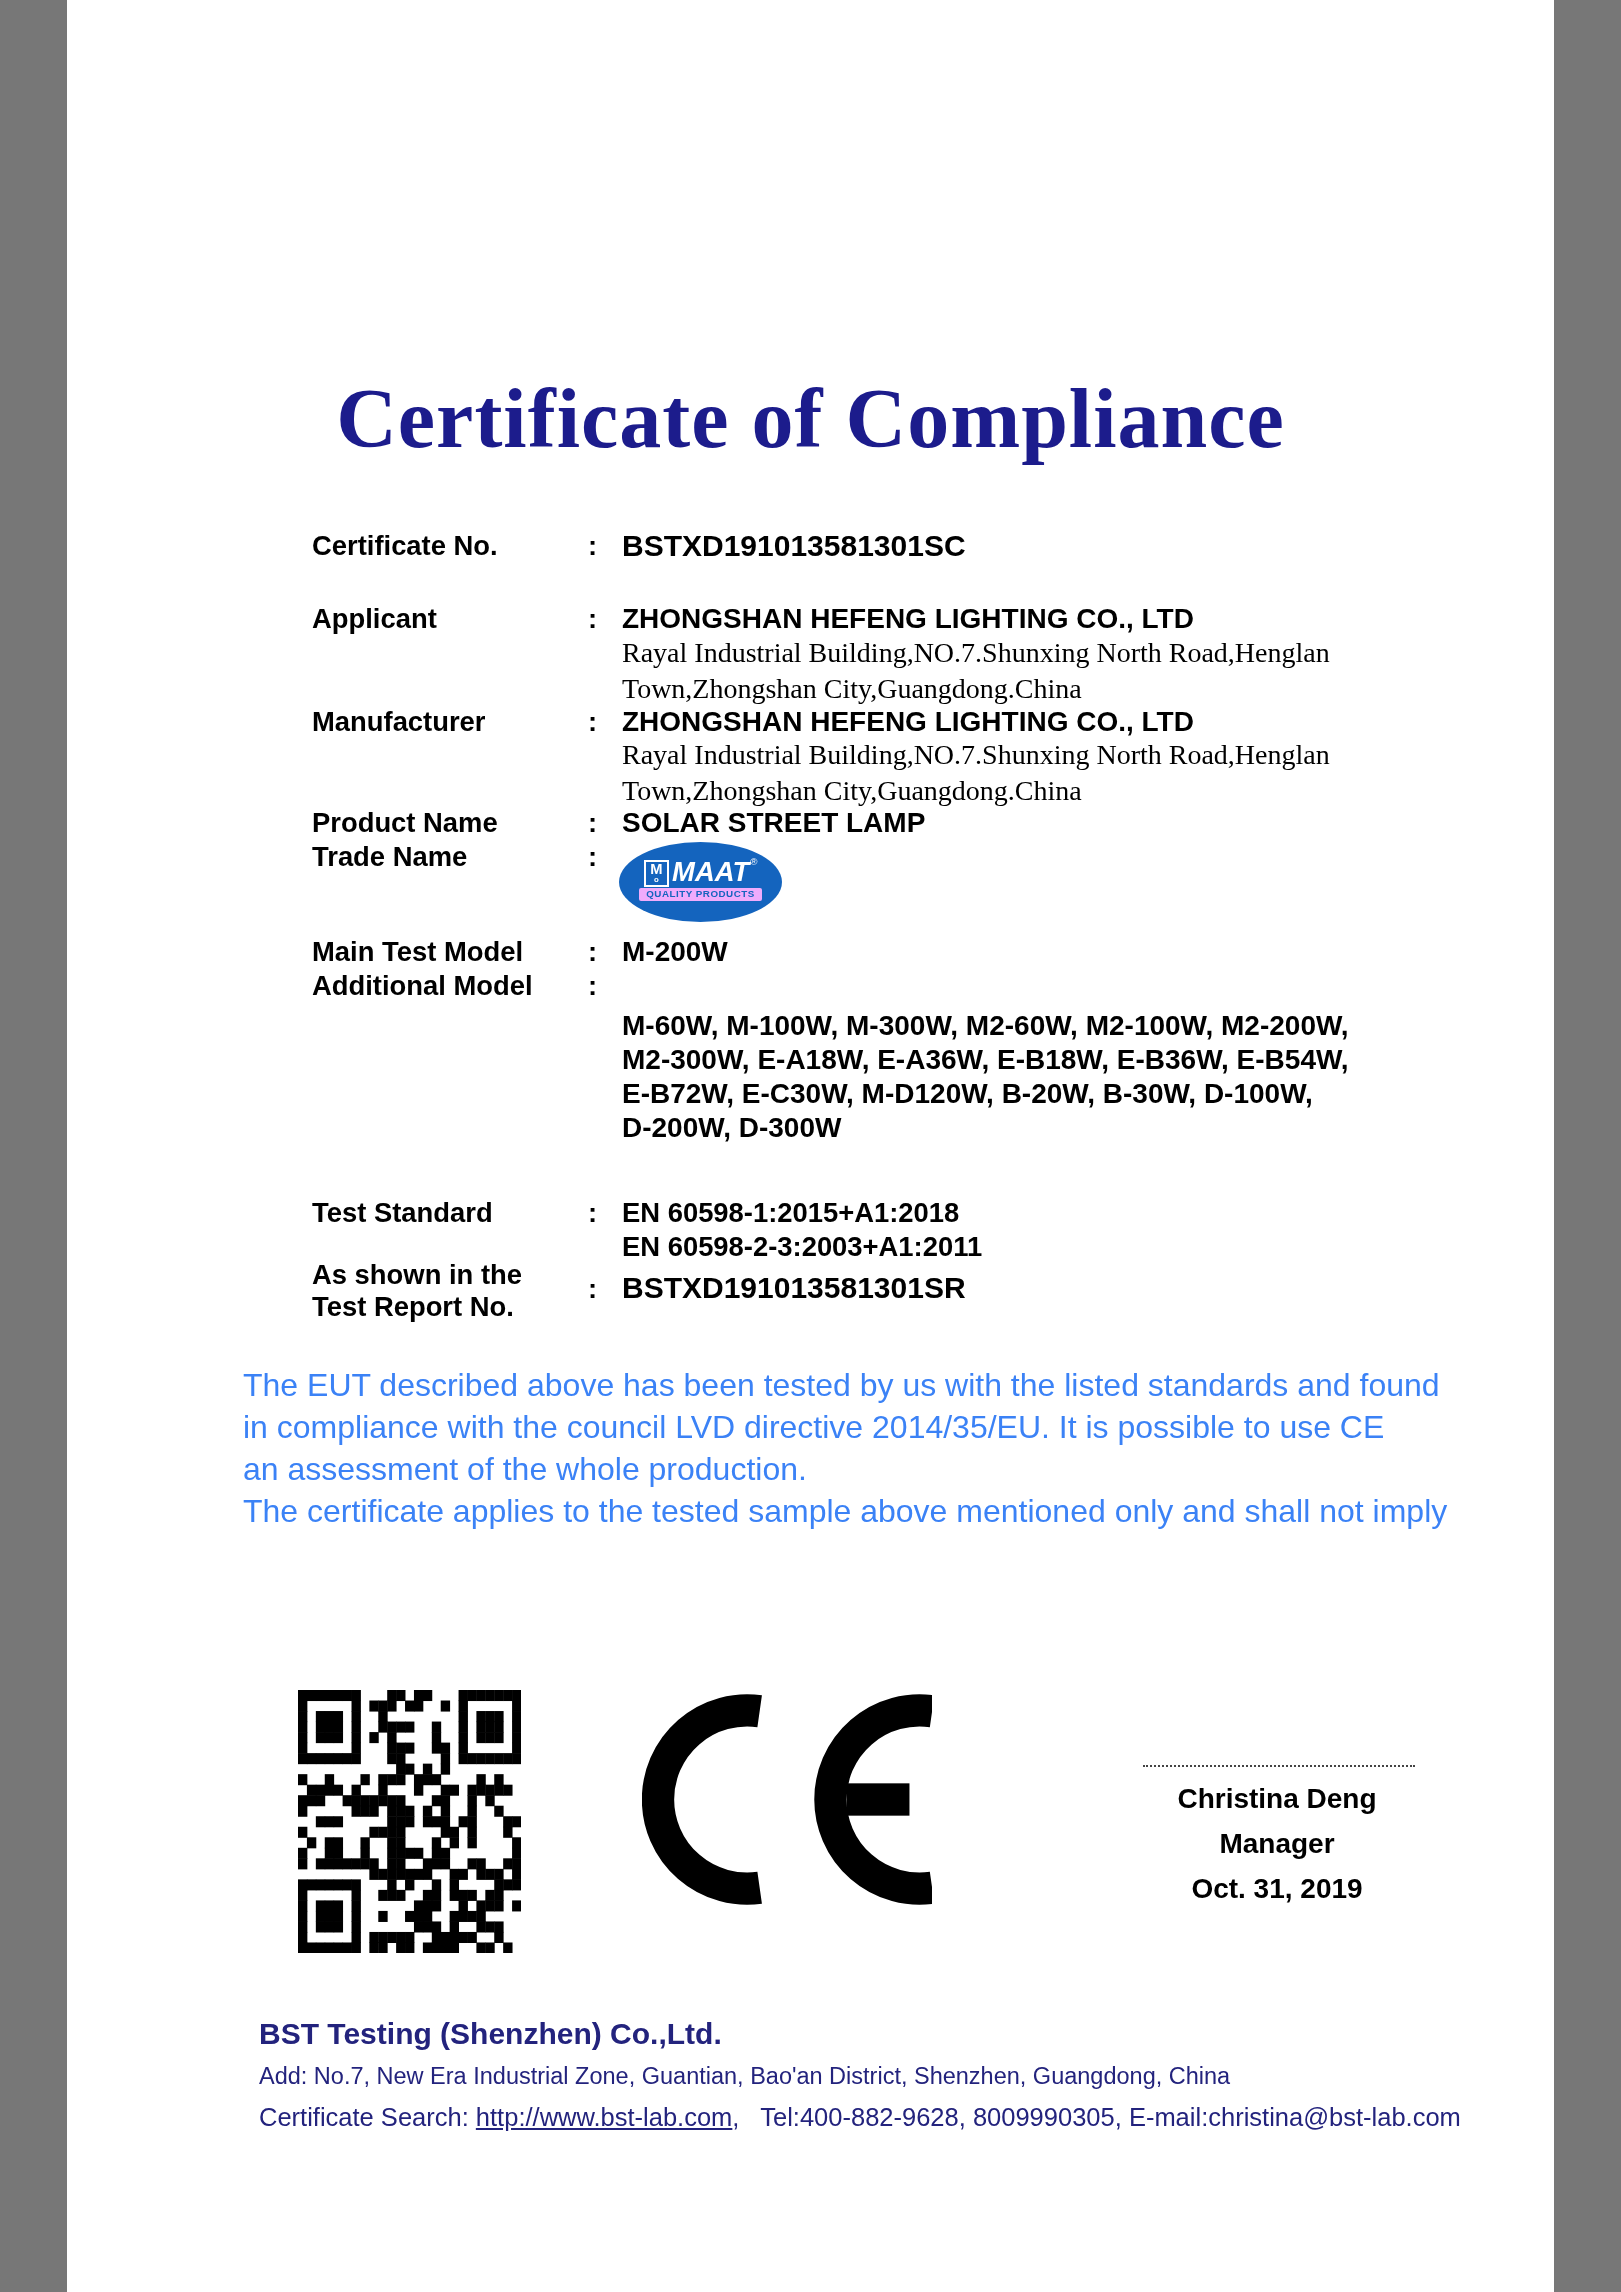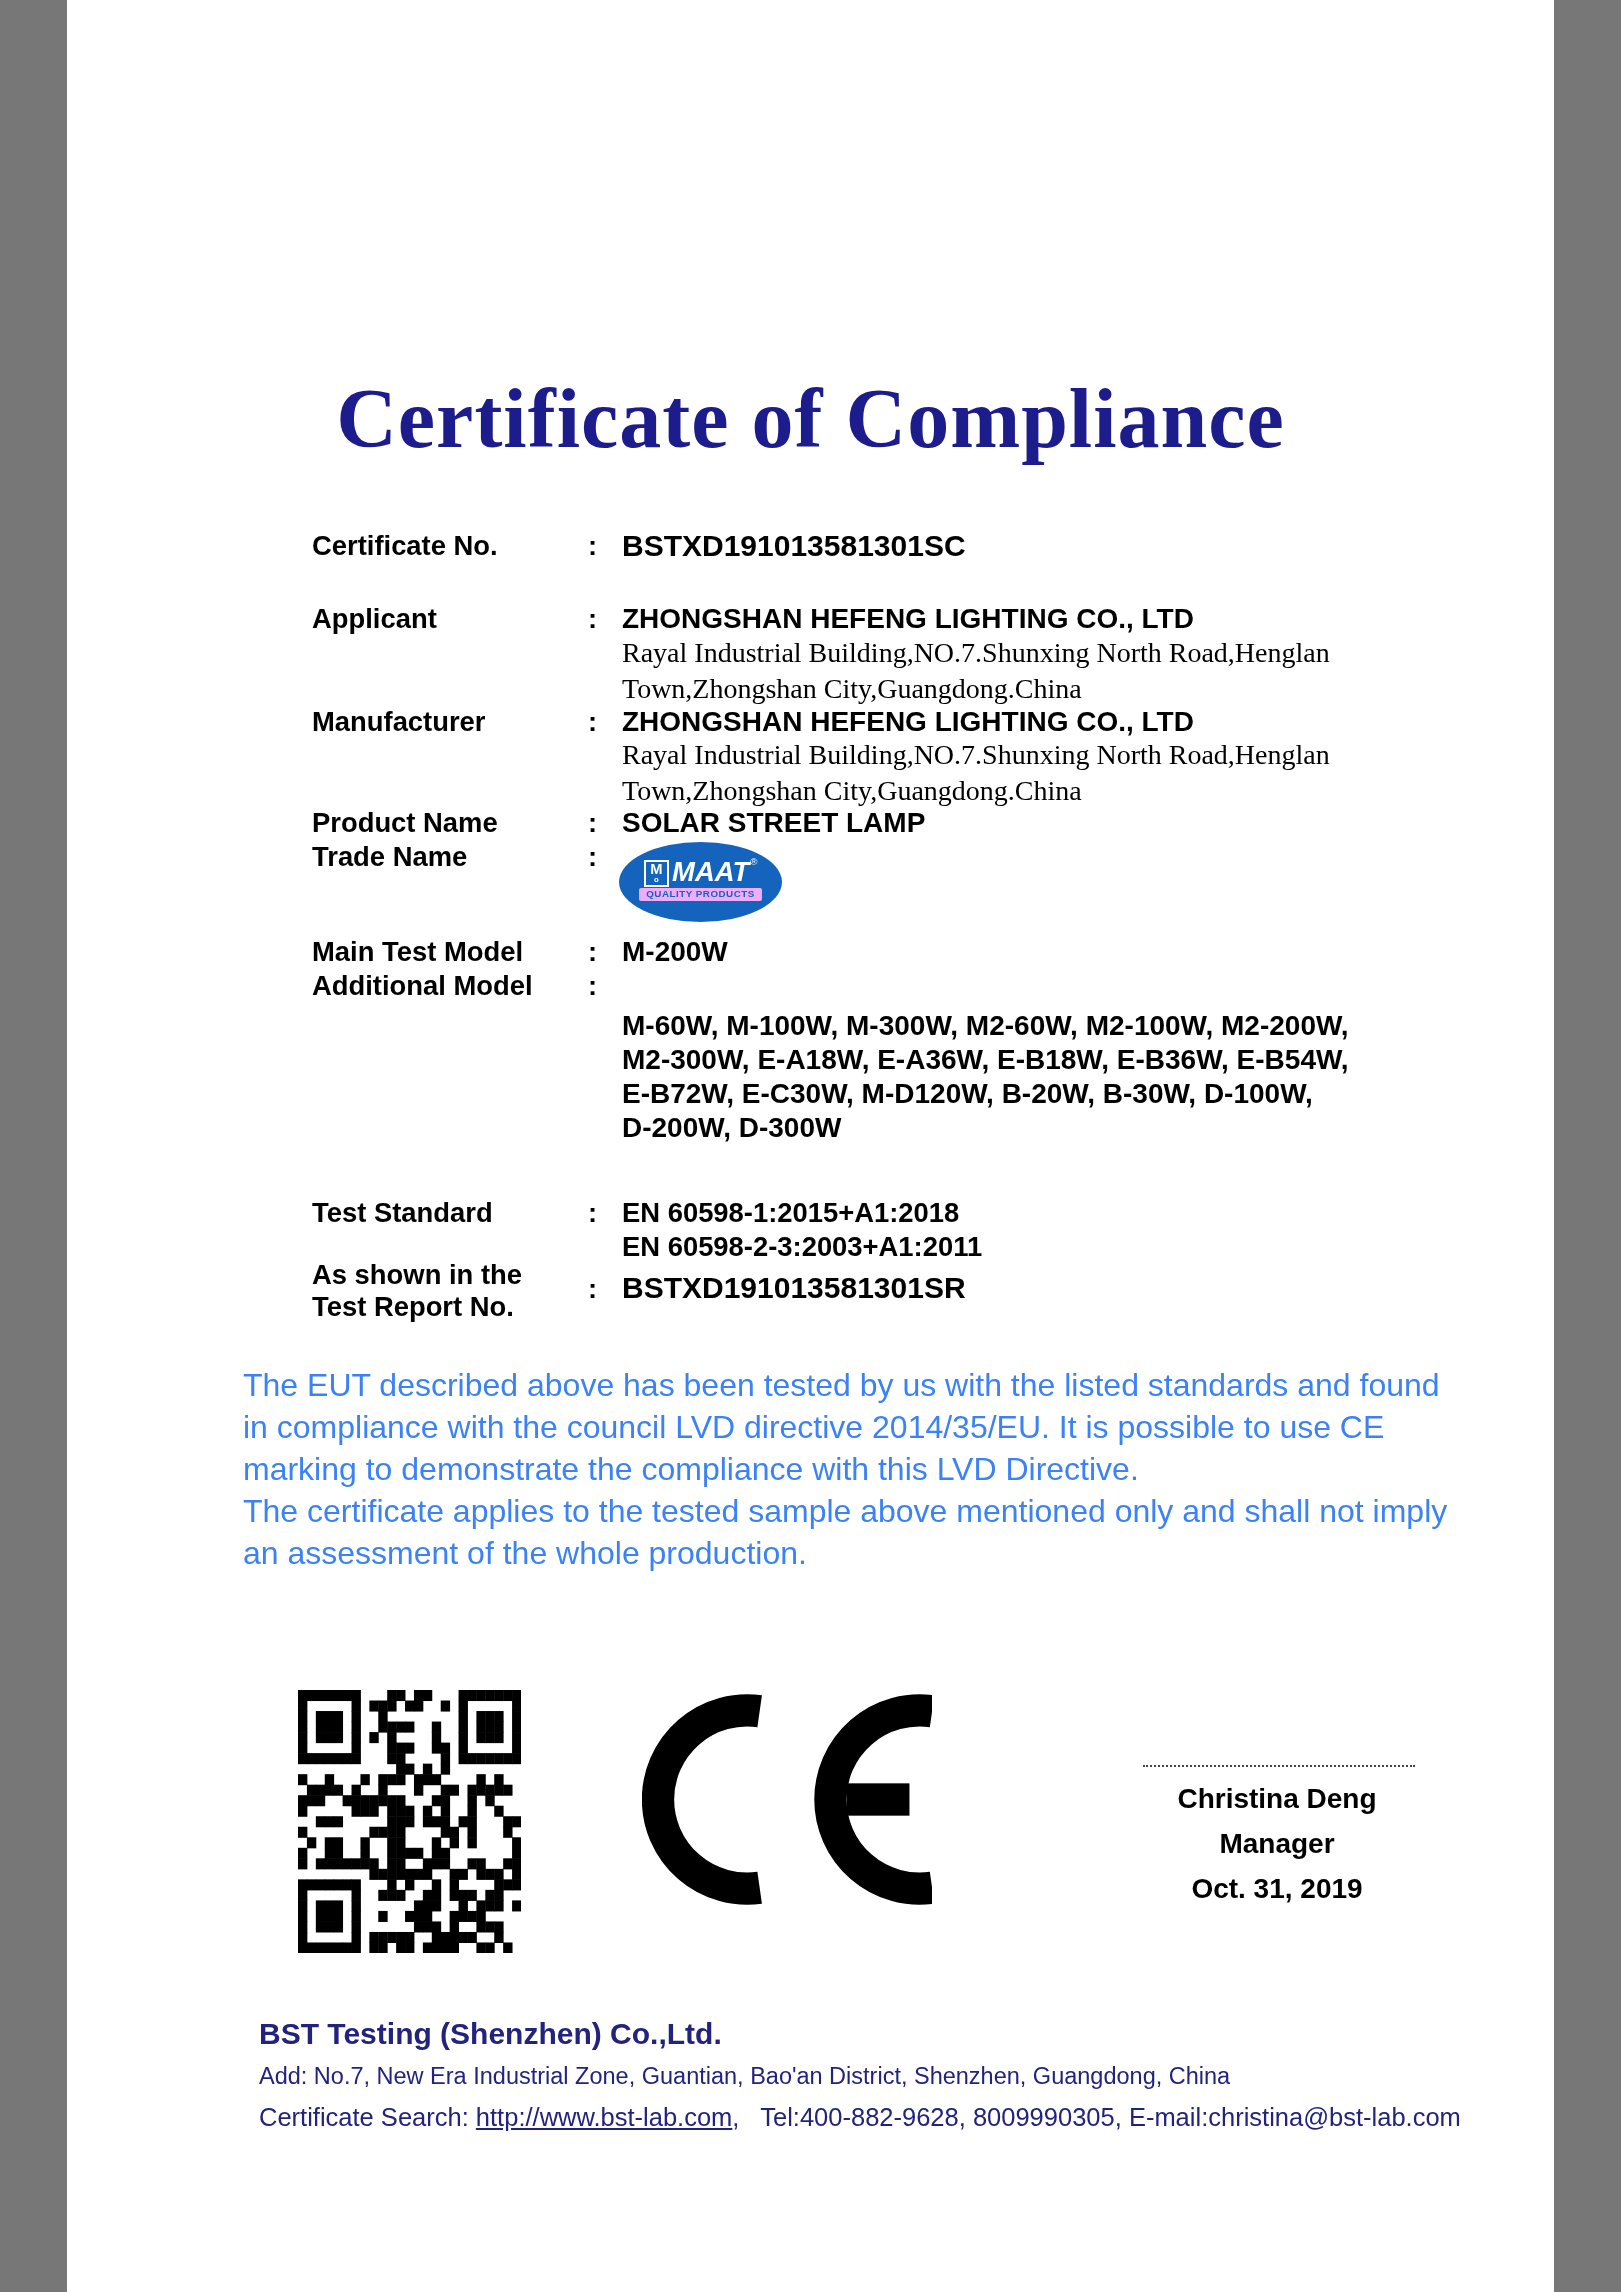--- a/index.html
+++ b/index.html
@@ -158,23 +158,22 @@
       <div>As shown in the</div>
       <div>Test Report No.</div>
     </div>
     <span class="cln" style="top:12.7px">:</span>
     <span class="val val-big" style="top:11.8px">BSTXD191013581301SR</span>
   </div>
 
   <div class="body-text">
     <div>The EUT described above has been tested by us with the listed standards and found</div>
     <div>in compliance with the council LVD directive 2014/35/EU. It is possible to use CE</div>
-    <div>marking to demonstrate the compliance with this LVD Directive.</div>
+    <div>an assessment of the whole production.</div>
     <div>The certificate applies to the tested sample above mentioned only and shall not imply</div>
-    <div>an assessment of the whole production.</div>
   </div>
 
   <svg class="qr" id="qr-svg" viewBox="0 0 25 25" preserveAspectRatio="none">
       <rect x="0" y="0" width="1.05" height="1.05" fill="#000"></rect>
       <rect x="1" y="0" width="1.05" height="1.05" fill="#000"></rect>
       <rect x="2" y="0" width="1.05" height="1.05" fill="#000"></rect>
       <rect x="3" y="0" width="1.05" height="1.05" fill="#000"></rect>
       <rect x="4" y="0" width="1.05" height="1.05" fill="#000"></rect>
       <rect x="5" y="0" width="1.05" height="1.05" fill="#000"></rect>
       <rect x="6" y="0" width="1.05" height="1.05" fill="#000"></rect>

